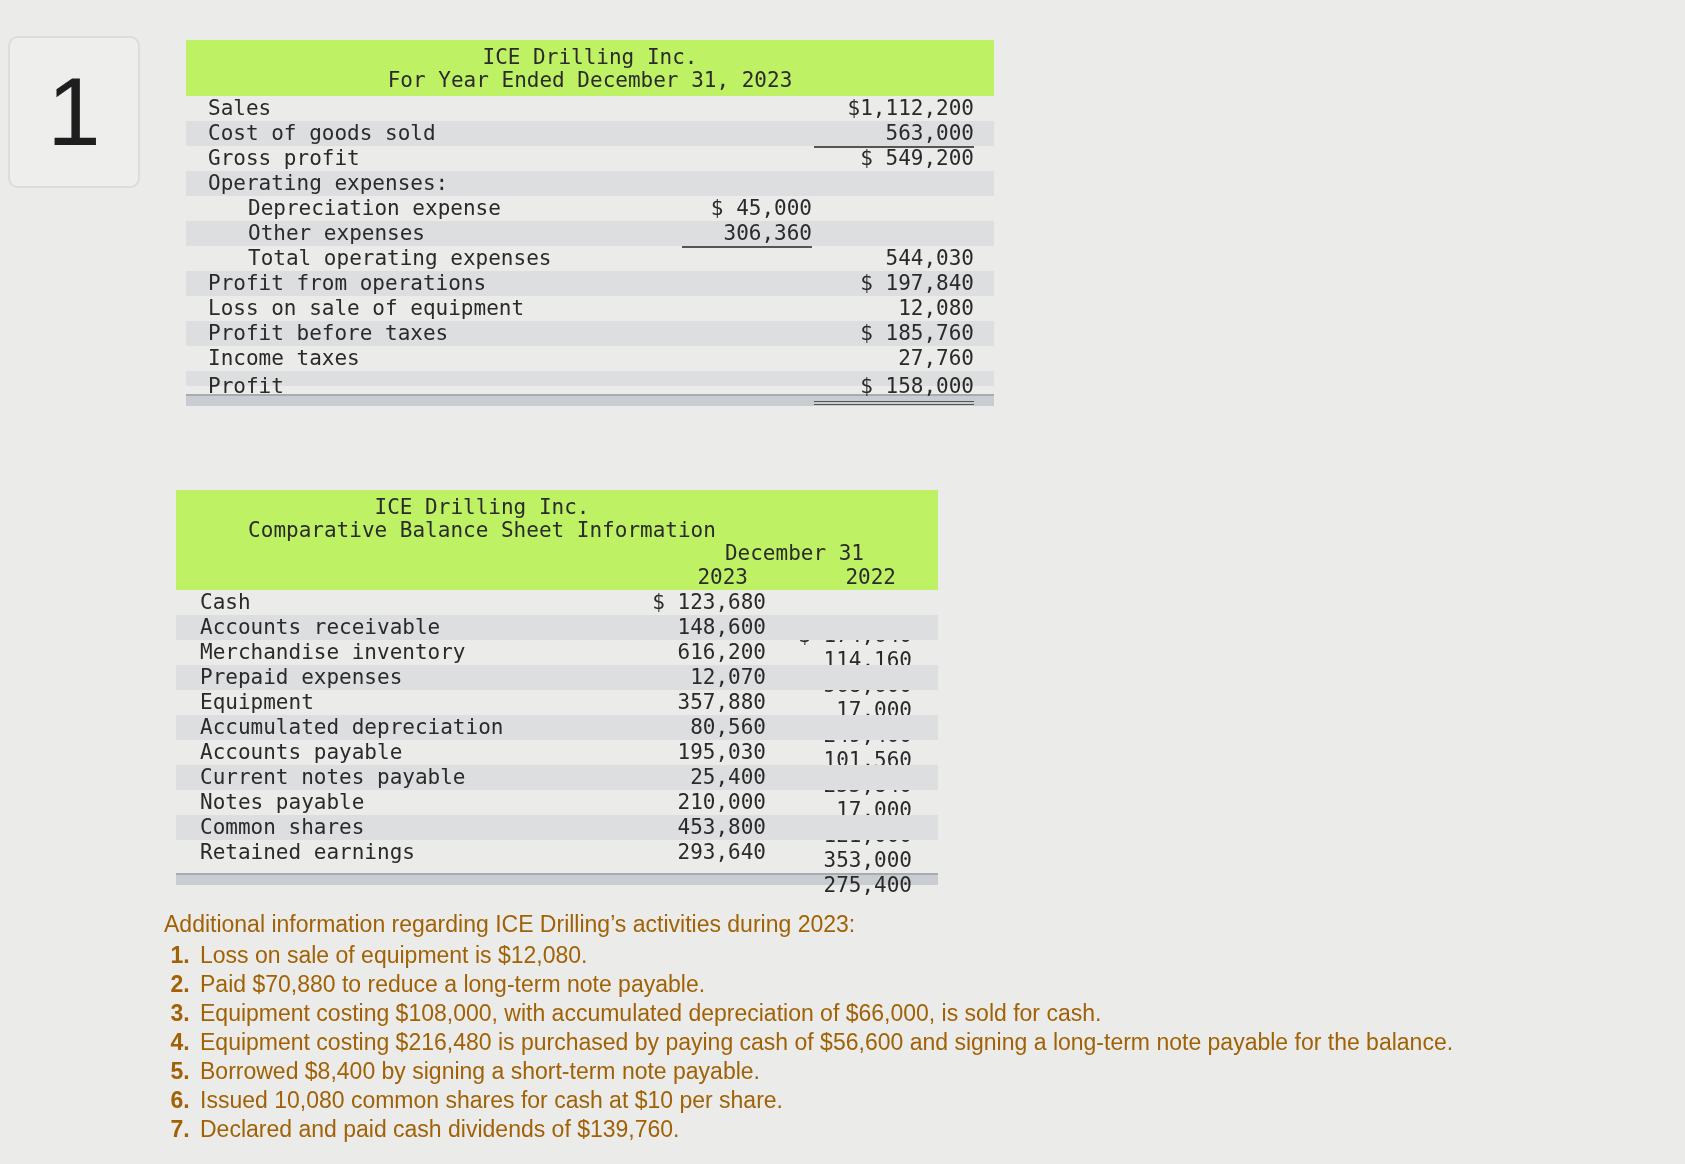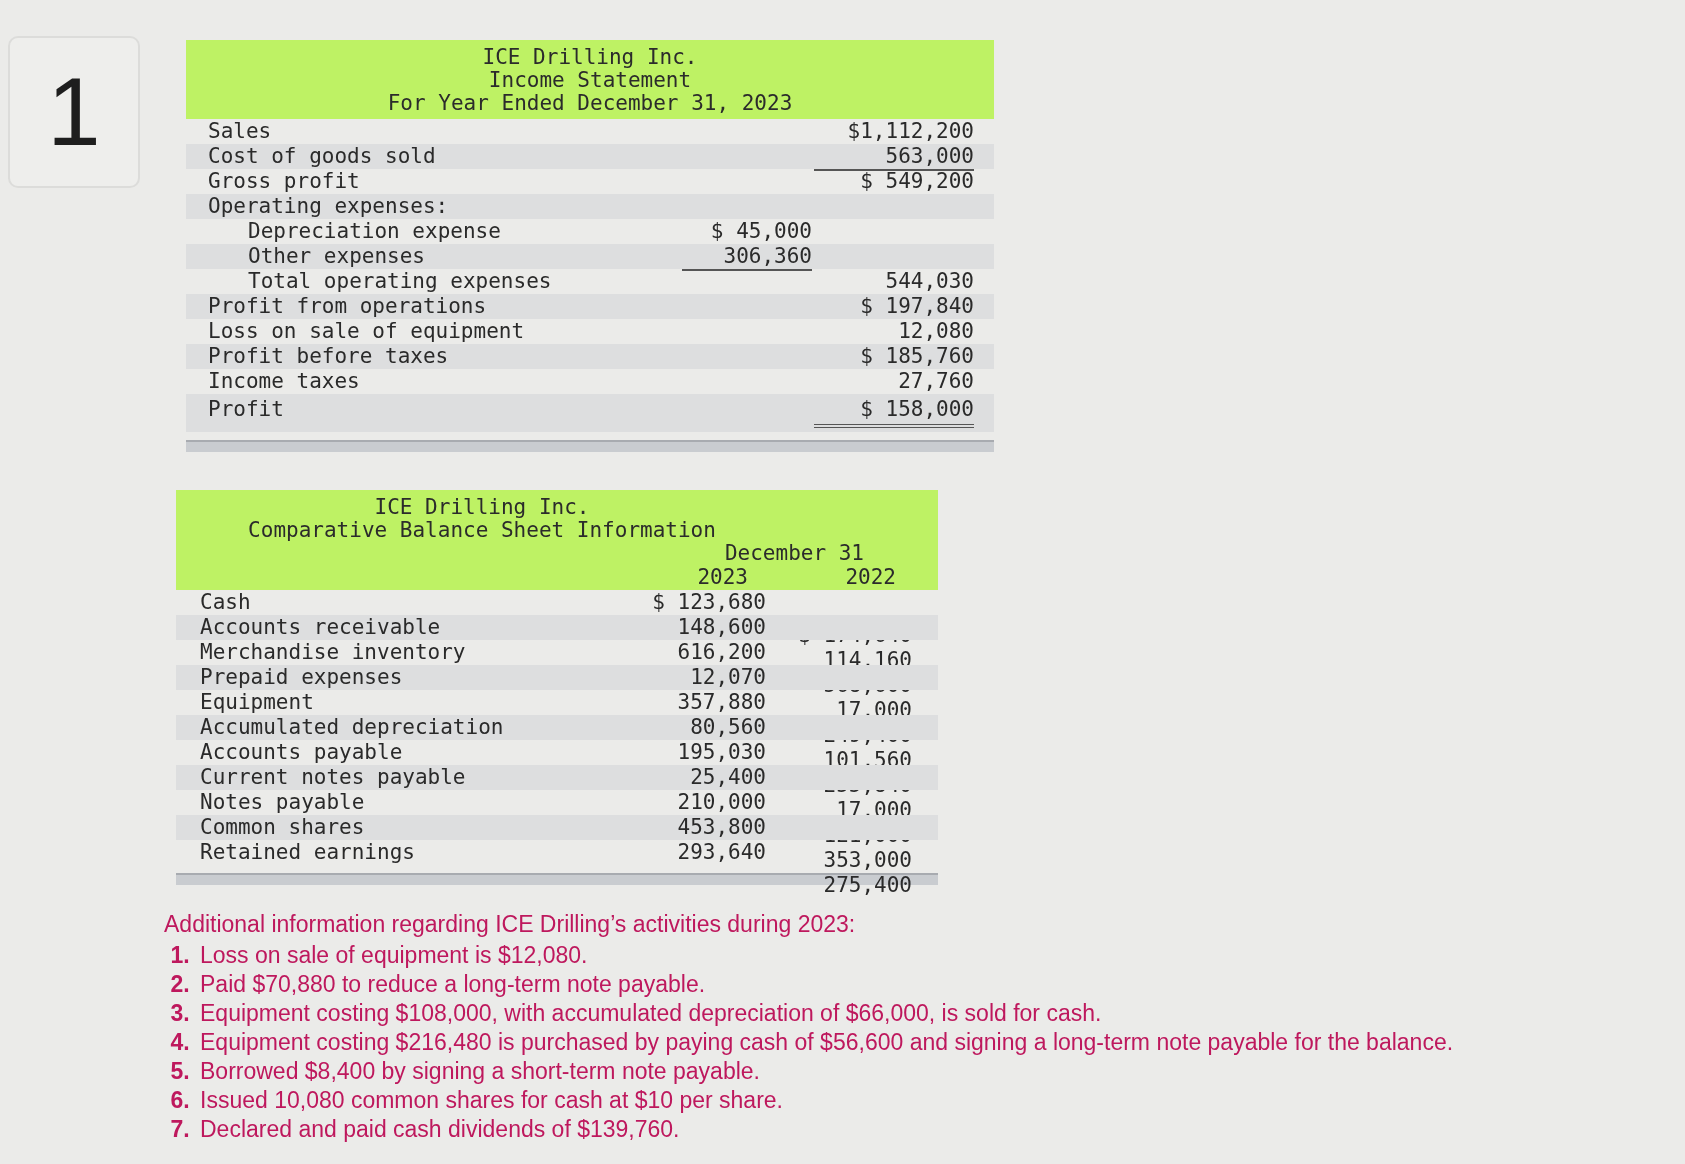--- a/index.html
+++ b/index.html
@@ -38,37 +38,36 @@
   .bs .hdr .cols { position:relative; height:48px; }
   .bs .hdr .dec { position:absolute; right:74px; top:0; }
   .bs .hdr .y1 { position:absolute; right:190px; top:24px; }
   .bs .hdr .y2 { position:absolute; right:42px; top:24px; }
   .bs .row .lbl { left:24px; }
   .bs .row .c1 { right:172px; width:140px; }
   .bs .row .c2 { right:26px; width:140px;margin-top:33px; }
 
   .info {
     position:absolute; left:164px; top:910px; width:1500px;
-    font-family:"Liberation Sans", sans-serif; font-size:23px; color:#be185d; line-height:29px;
+    font-family:"Liberation Sans", sans-serif; font-size:23px; color:#a16207; line-height:29px;
   }
   .info ol { margin:2px 0 0 0; padding-left:32px; }
   .info li { padding-left:4px; }
   .info li::marker { font-weight:bold; }
 </style>
 </head>
 <body>
 
 <div class="qnum-box">
   <span class="qnum">1</span>
 </div>
 
 <div class="is">
   <div class="hdr">
     <div>ICE Drilling Inc.</div>
-    <div>Income Statement</div>
     <div>For Year Ended December 31, 2023</div>
   </div>
   <div class="rows">
     <div class="row">
       <span class="lbl">Sales</span>
       <span class="c2">$1,112,200</span>
     </div>
     <div class="row shade">
       <span class="lbl">Cost of goods sold</span>
       <span class="c2 ul">563,000</span>
@@ -101,21 +100,21 @@
       <span class="c2 ul">12,080</span>
     </div>
     <div class="row shade">
       <span class="lbl">Profit before taxes</span>
       <span class="c2">$  185,760</span>
     </div>
     <div class="row">
       <span class="lbl">Income taxes</span>
       <span class="c2 ul">27,760</span>
     </div>
-    <div class="row shade" style="height:38px;line-height:30px;">
+    <div class="row shade" style="height:15px;line-height:30px;">
       <span class="lbl">Profit</span>
       <span class="c2 dul">$  158,000</span>
     </div>
   </div>
   <div class="bar"></div>
 </div>
 
 <div class="bs">
   <div class="hdr">
     <div class="t">ICE Drilling Inc.</div>

